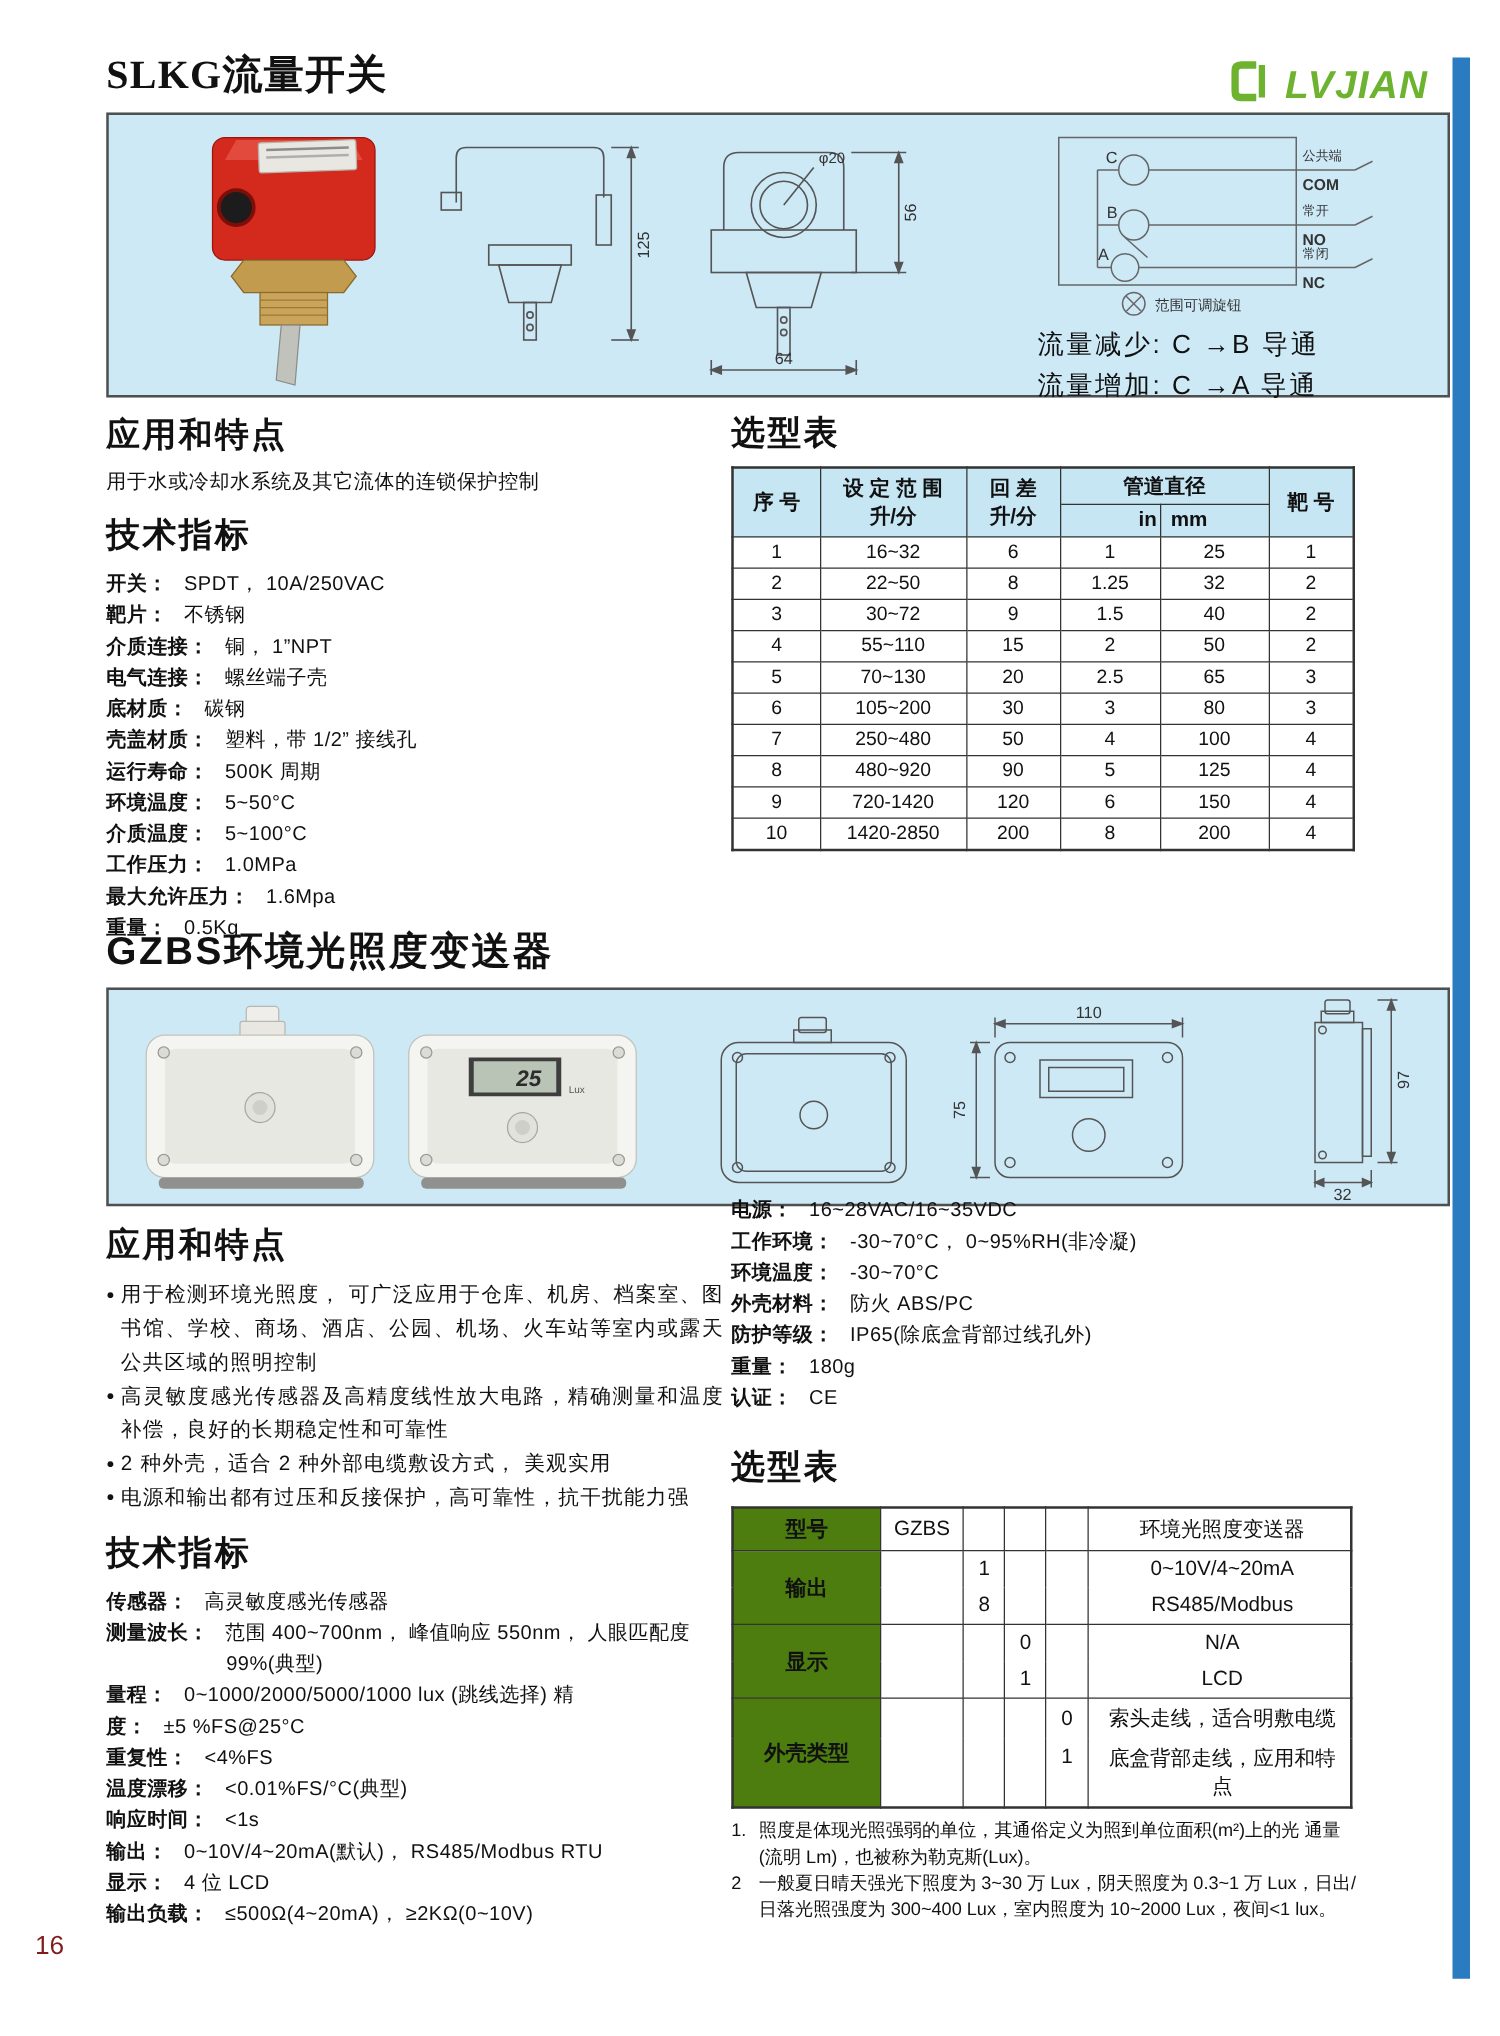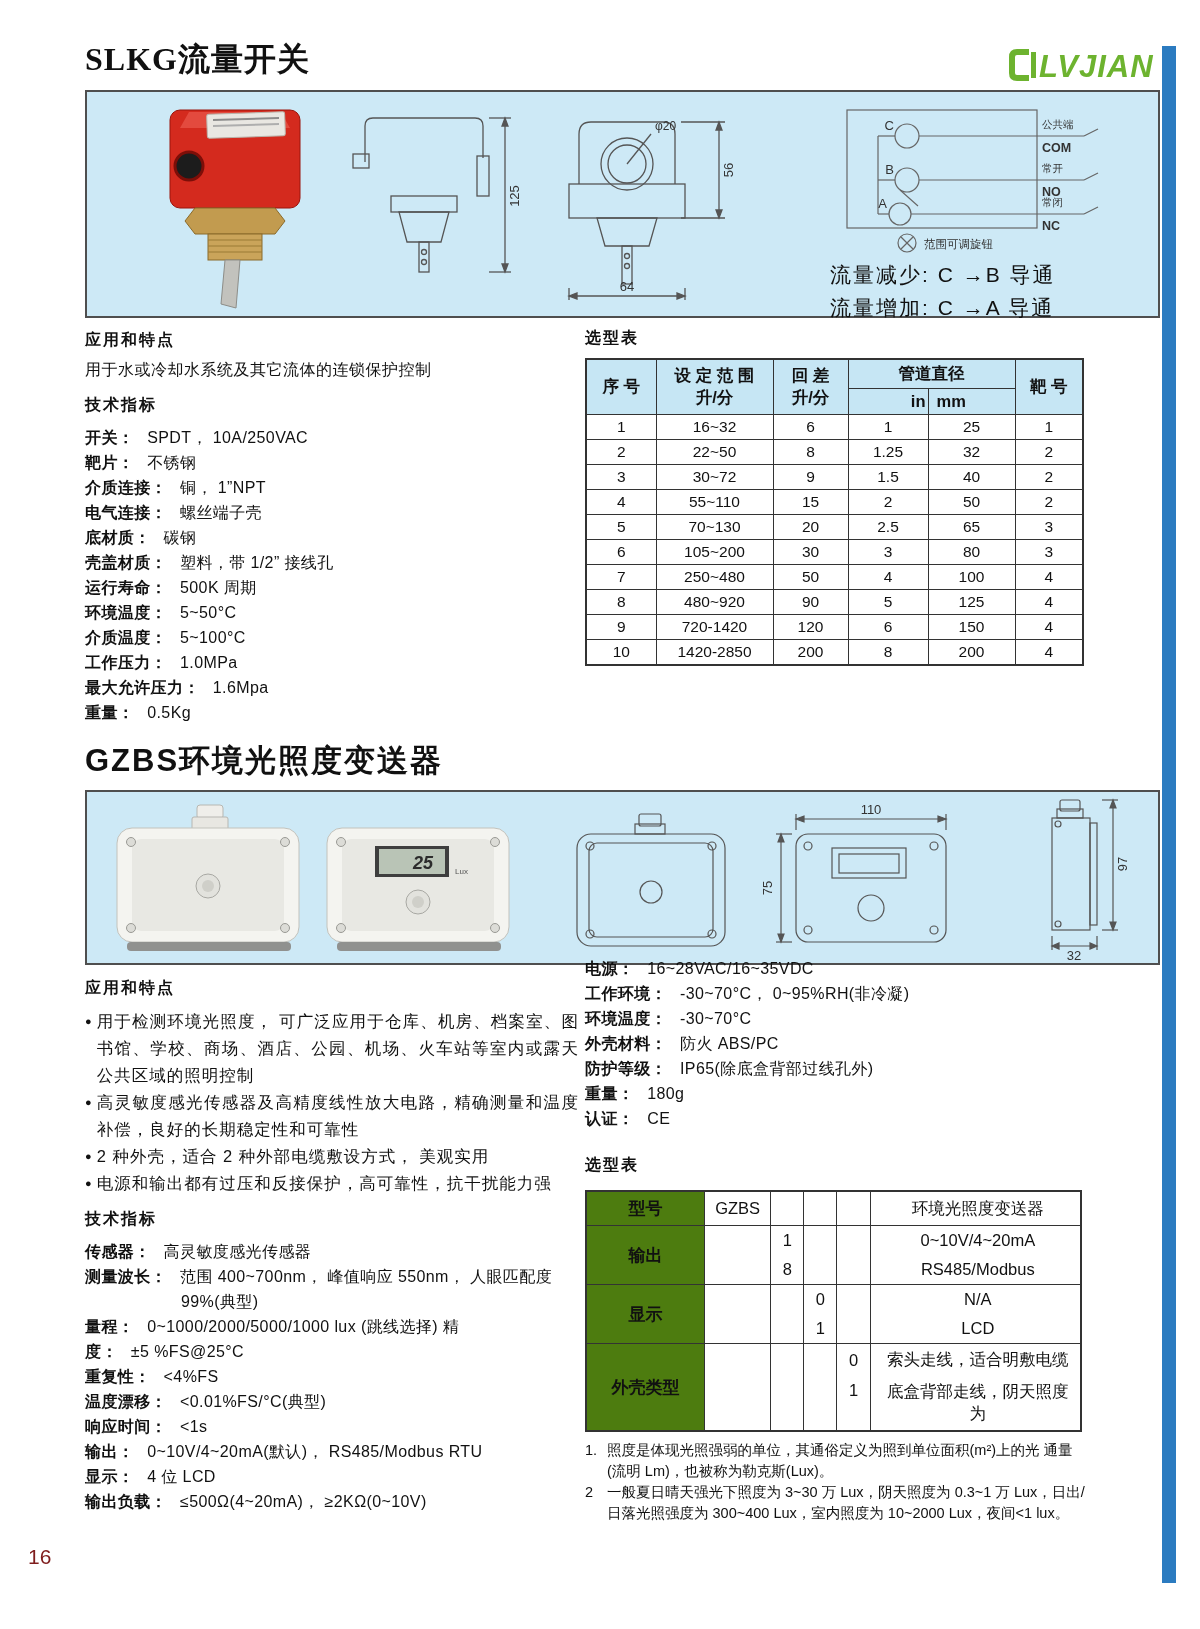--- a/index.html
+++ b/index.html
@@ -3,34 +3,34 @@
 <meta charset="utf-8">
 <style>
   html,body{margin:0;padding:0;background:#fff;}
   .page{position:relative;width:1176px;height:1629px;background:#ffffff;
         font-family:"Liberation Sans","DejaVu Sans",sans-serif;color:#111;overflow:hidden;}
   .abs{position:absolute;}
   
   .slkg-title{left:85px;top:38px;font-family:"Liberation Serif","DejaVu Serif",serif;
               font-size:32px;font-weight:bold;letter-spacing:1px;}
   .gzbs-title{left:85px;top:740px;font-size:31px;font-weight:bold;letter-spacing:2px;}
-  .logo{left:985px;top:48px;display:flex;align-items:center;gap:0;margin-left:24px;}
+  .logo{left:985px;top:48px;display:flex;align-items:center;gap:13px;}
   .logo-text{color:#6db32f;font-size:31px;font-weight:bold;font-style:italic;letter-spacing:1px;}
   .blue-bar{right:0;top:46px;width:14px;height:1537px;background:#2b7bc0;}
   
   .banner{background:#cde9f6;border:2px solid #4f4f4f;box-sizing:border-box;}
   .banner1{left:85px;top:90px;width:1075px;height:228px;}
   .banner2{left:85px;top:790px;width:1075px;height:175px;}
   
   .col{box-sizing:border-box;}
   .col-l1{left:85px;top:330px;width:482px;}
   .col-r1{left:585px;top:328px;width:500px;}
   .col-l2{left:85px;top:978px;width:494px;}
   .col-r2{left:585px;top:956px;width:500px;}
-  h2.sec{font-size:16px;font-weight:bold;margin:0 0 9px 0;letter-spacing:2px;}
+  h2.sec{font-size:27px;font-weight:bold;margin:0 0 9px 0;letter-spacing:2px;}
   .para{font-size:16px;margin:0 0 14px 0;letter-spacing:.5px;}
   .spec{font-size:16px;line-height:25px;letter-spacing:.4px;}
   .spec .lbl{font-weight:bold;margin-right:13px;margin-top:10px;}
   .hang{padding-left:96px;text-indent:-96px;}
   .bullets{margin:2px 0 12px 0;}
   .bullet{display:flex;font-size:16.5px;line-height:27px;letter-spacing:1px;}
   .bullet .dot{font-size:11px;line-height:27px;margin-right:4px;}
   .bullet .btxt{flex:1;text-align:justify;}
   
   table{border-collapse:collapse;table-layout:fixed;}
@@ -507,21 +507,21 @@
         <td class="bb0"></td>
         <td class="bb0"></td>
         <td class="bb0">0</td>
         <td class="desc bb0">索头走线，适合明敷电缆</td>
       </tr>
       <tr>
         <td class="bt0"></td>
         <td class="bt0"></td>
         <td class="bt0"></td>
         <td class="bt0" style="vertical-align:top;">1</td>
-        <td class="desc bt0">底盒背部走线，阴天照度为</td>
+        <td class="desc bt0">底盒背部走线，应用和特点</td>
       </tr>
     </tbody>
       </table>
 
     <div class="fns">
       <div class="fn">
         <span class="n">1.</span>
         <span>照度是体现光照强弱的单位，其通俗定义为照到单位面积(m²)上的光 通量(流明 Lm)，也被称为勒克斯(Lux)。</span>
       </div>
       <div class="fn">

